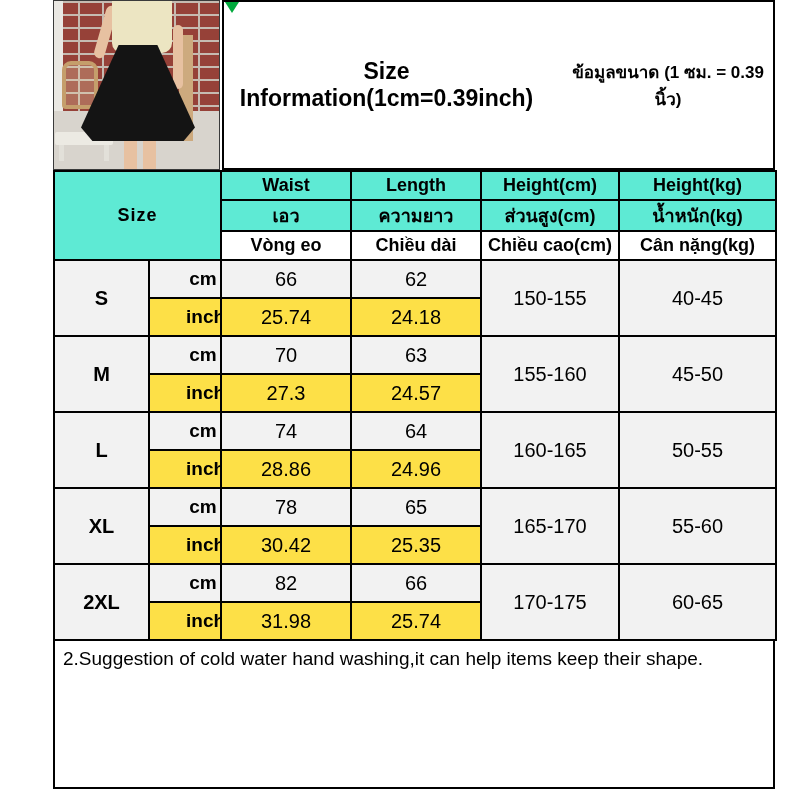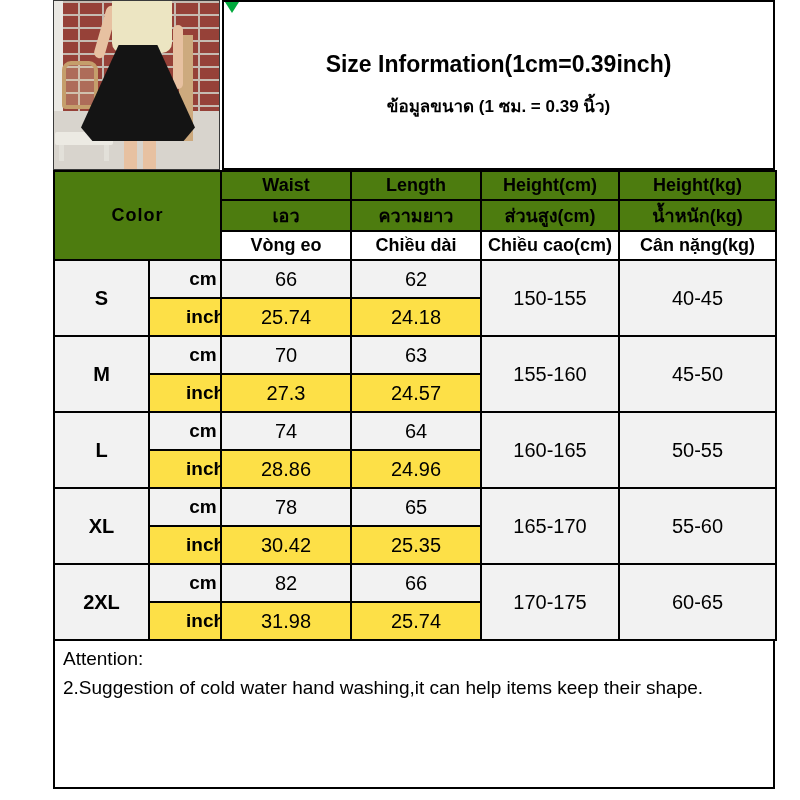--- a/index.html
+++ b/index.html
@@ -26,33 +26,33 @@
   .post { position:absolute; right:26px; top:34px; width:14px; height:106px; background:#cdaa7e; }
   .blouse { position:absolute; left:58px; top:0; width:60px; height:52px; background:#ece5c2; border-radius:0 0 10px 10px; }
   .arm-l { position:absolute; left:46px; top:4px; width:11px; height:54px; background:#e7c1a1; border-radius:6px; transform:rotate(16deg); }
   .arm-r { position:absolute; left:119px; top:24px; width:10px; height:64px; background:#e7c1a1; border-radius:6px; }
   .skirt { position:absolute; left:27px; top:44px; width:114px; height:96px; background:#141414;
            clip-path:polygon(33% 0, 67% 0, 100% 86%, 90% 100%, 10% 100%, 0 86%); }
   .leg1 { position:absolute; left:70px; top:138px; width:13px; height:32px; background:#e7c1a1; }
   .leg2 { position:absolute; left:89px; top:138px; width:13px; height:32px; background:#e7c1a1; }
 
   .title-box { position:absolute; left:169px; top:0; width:553px; height:170px; border:2px solid #000;
-               background:#fff; display:flex; flex-direction:column; justify-content:center;
+               background:#fff; display:flex; justify-content:center;
                align-items:center; gap:14px; text-align:center; }
   .corner-marker { position:absolute; left:1px; top:0; width:0; height:0;
                    border-left:7px solid transparent; border-right:7px solid transparent;
                    border-top:11px solid #00a93c; }
   .t1, .t3 { font-size:23px; font-weight:bold; }
   .t2 { font-size:17px; font-weight:bold; }
 
   
   table.size-table { border-collapse:collapse; width:722px; table-layout:fixed; }
   .size-table td { border:2px solid #000; text-align:center; vertical-align:middle; padding:0;
                    font-size:20px; background:#fff; overflow:hidden; }
-  tr.hdr td { height:29px; font-weight:bold; font-size:18px; background:#4d7c0f; }
+  tr.hdr td { height:29px; font-weight:bold; font-size:18px; background:#5eead4; }
   tr.hdr.viet td { background:#ffffff; }
   td.size-big { background:#d9d9d9; font-size:36px; font-weight:bold; letter-spacing:1px; }
   tr.cm-row td { background:#f2f2f2; height:38px; }
   tr.inch-row td { background:#fde047; height:38px;margin-top:29px; }
   td.size-cell { background:#d9d9d9; font-weight:bold; font-size:20px; }
   td.unit { font-weight:bold; font-size:19px;padding-left:36px; }
 
   
   .attention { width:722px; min-height:150px; border:2px solid #000; margin-top:-2px; background:#fff;
                padding:4px 10px 10px 8px; font-size:19px; line-height:1.52; }
@@ -93,21 +93,21 @@
       <colgroup>
         <col style="width:95px">
           <col style="width:72px">
           <col style="width:130px">
         <col style="width:130px">
           <col style="width:138px">
           <col style="width:157px">
       </colgroup>
       <tbody>
         <tr class="hdr">
-          <td class="size-big" colspan="2" rowspan="3">Color</td>
+          <td class="size-big" colspan="2" rowspan="3">Size</td>
           <td>Waist</td>
           <td>Length</td>
           <td>Height(cm)</td>
           <td>Height(kg)</td>
         </tr>
         <tr class="hdr">
           <td>เอว</td>
           <td>ความยาว</td>
           <td>ส่วนสูง(cm)</td>
           <td>น้ำหนัก(kg)</td>
@@ -185,18 +185,17 @@
         </tr>
         <tr class="inch-row">
           <td class="unit">inch</td>
           <td>31.98</td>
           <td>25.74</td>
         </tr>
       </tbody>
     </table>
 
     <div class="attention">
-      <div>Attention:</div>
       <div>2.Suggestion of cold water hand washing,it can help items keep their shape.</div>
     </div>
 
   </div>
 </div>
 
 </body></html>

